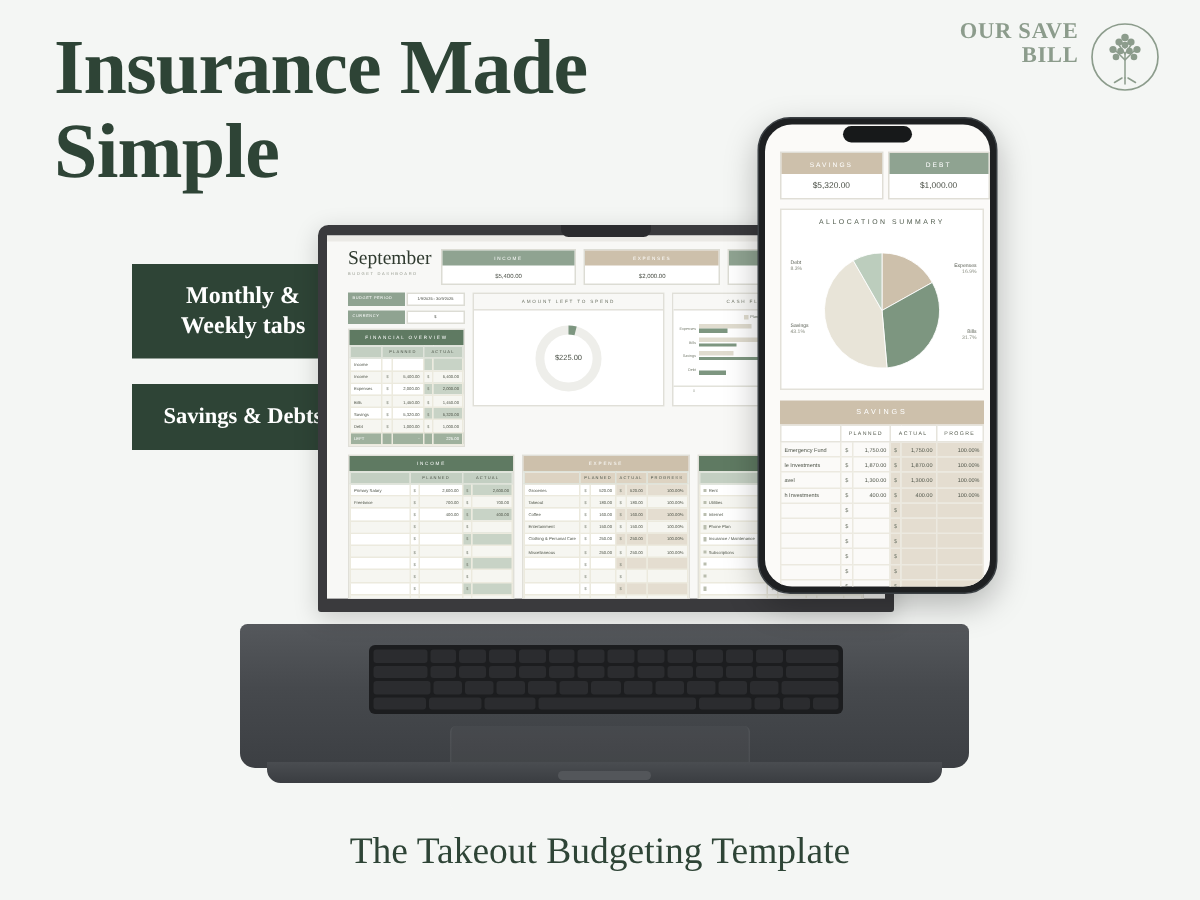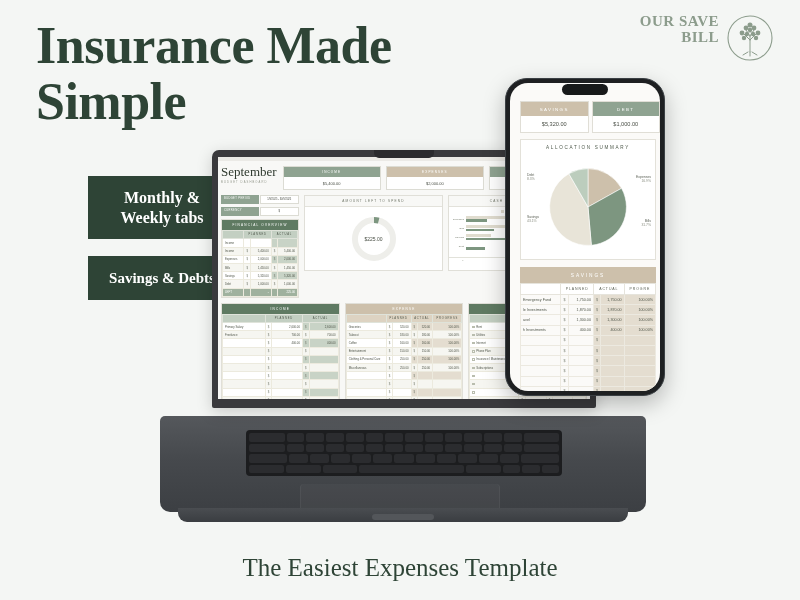--- a/index.html
+++ b/index.html
@@ -76,21 +76,21 @@
   .trackpad {
     position:absolute; left:140px; top:68px; width:200px; height:56px;
     background:rgba(255,255,255,.03); border-radius:4px;
     border-left:1px solid rgba(255,255,255,.05);
     border-right:1px solid rgba(255,255,255,.05);
   }
 
   
   .sheet { position:absolute; inset:0; background:#f8f8f6; font-size:3.2px; color:#44483f; }
   .sheet-topbar { position:absolute; left:0; top:0; width:100%; height:4px; background:#ebeae6; }
-  .sheet-pad { position:absolute; left:0; top:4px; right:0; bottom:0; padding:4px 3px; }
+  .sheet-pad { position:absolute; left:0; top:4px; right:0; bottom:0; padding:4px 14px; }
 
   .sh-head { display:flex; align-items:flex-start; gap:6px; }
   .sh-month {
     font-family:"Liberation Serif", serif; font-size:13px; color:#2f3a2f;
     line-height:1; white-space:nowrap;
   }
   .sh-sub { font-size:2.7px; letter-spacing:1.1px; color:#93988c; margin-top:3px; }
   .kpis { display:flex; gap:5px; flex:1; margin-top:1px; }
   .kpi { flex:1; border:0.5px solid #dcdcd4; background:#fff; }
   .kpi-h {
@@ -890,14 +890,14 @@
                 <td class="cur sh">$</td>
                 <td class="num sh"></td>
                 <td class="num sh"></td>
               </tr>
             </tbody>
         </table>
       </div>
     </div>
   </div>
 
-  <div class="caption">The Easiest Expenses Template</div>
+  <div class="caption">The Takeout Budgeting Template</div>
 </div>
 
 </body></html>

